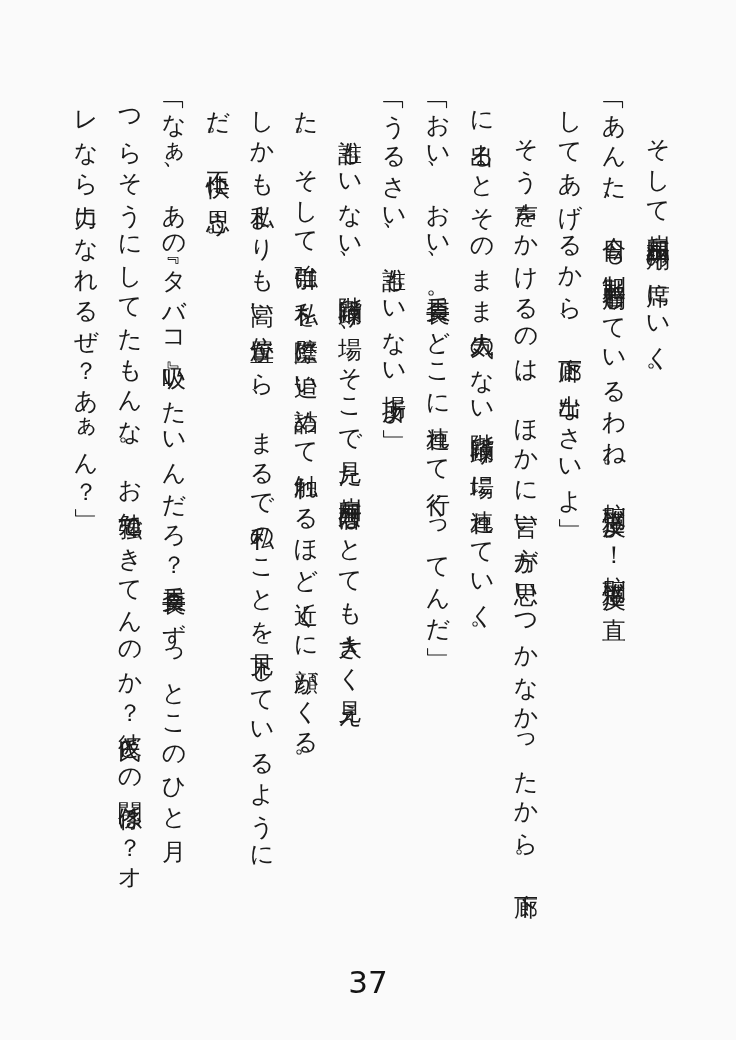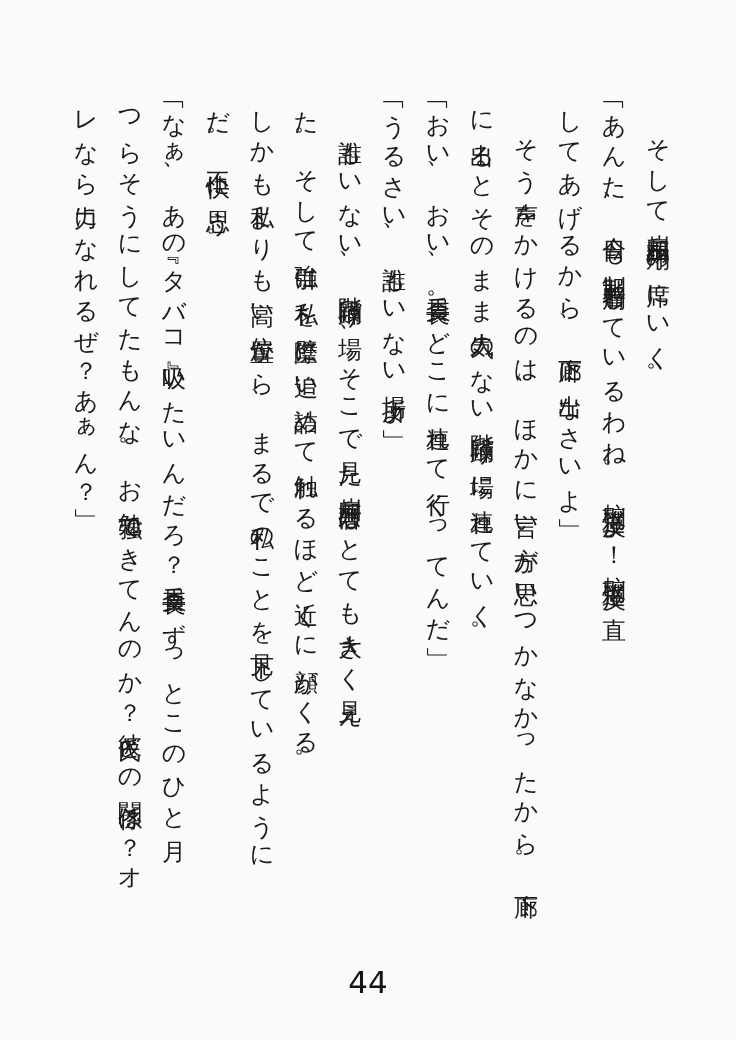--- a/index.html
+++ b/index.html
@@ -63,14 +63,14 @@
   <div class="col indent">誰もいない、階段踊り場、そこで見た岸和田君はとても大きく見え</div>
   <div class="col">た。そして強引に私を壁際に追い詰めて触れるほど近くに顔がくる。</div>
   <div class="col">しかも私よりも高い位置から、まるで私のことを見下しているように</div>
   <div class="col">だ。不快に思う。</div>
   <div class="col">「なぁ、あの『タバコ』吸いたいんだろ？委員長？ずっとこのひと月</div>
   <div class="col">つらそうにしてたもんな。お勉強できてんのか？彼氏との関係は？オ</div>
   <div class="col">レなら力になれるぜ？あぁん？」</div>
 </main>
 
 <footer class="page-footer">
-  <span class="page-number">44</span>
+  <span class="page-number">37</span>
 </footer>
 
 </body></html>

